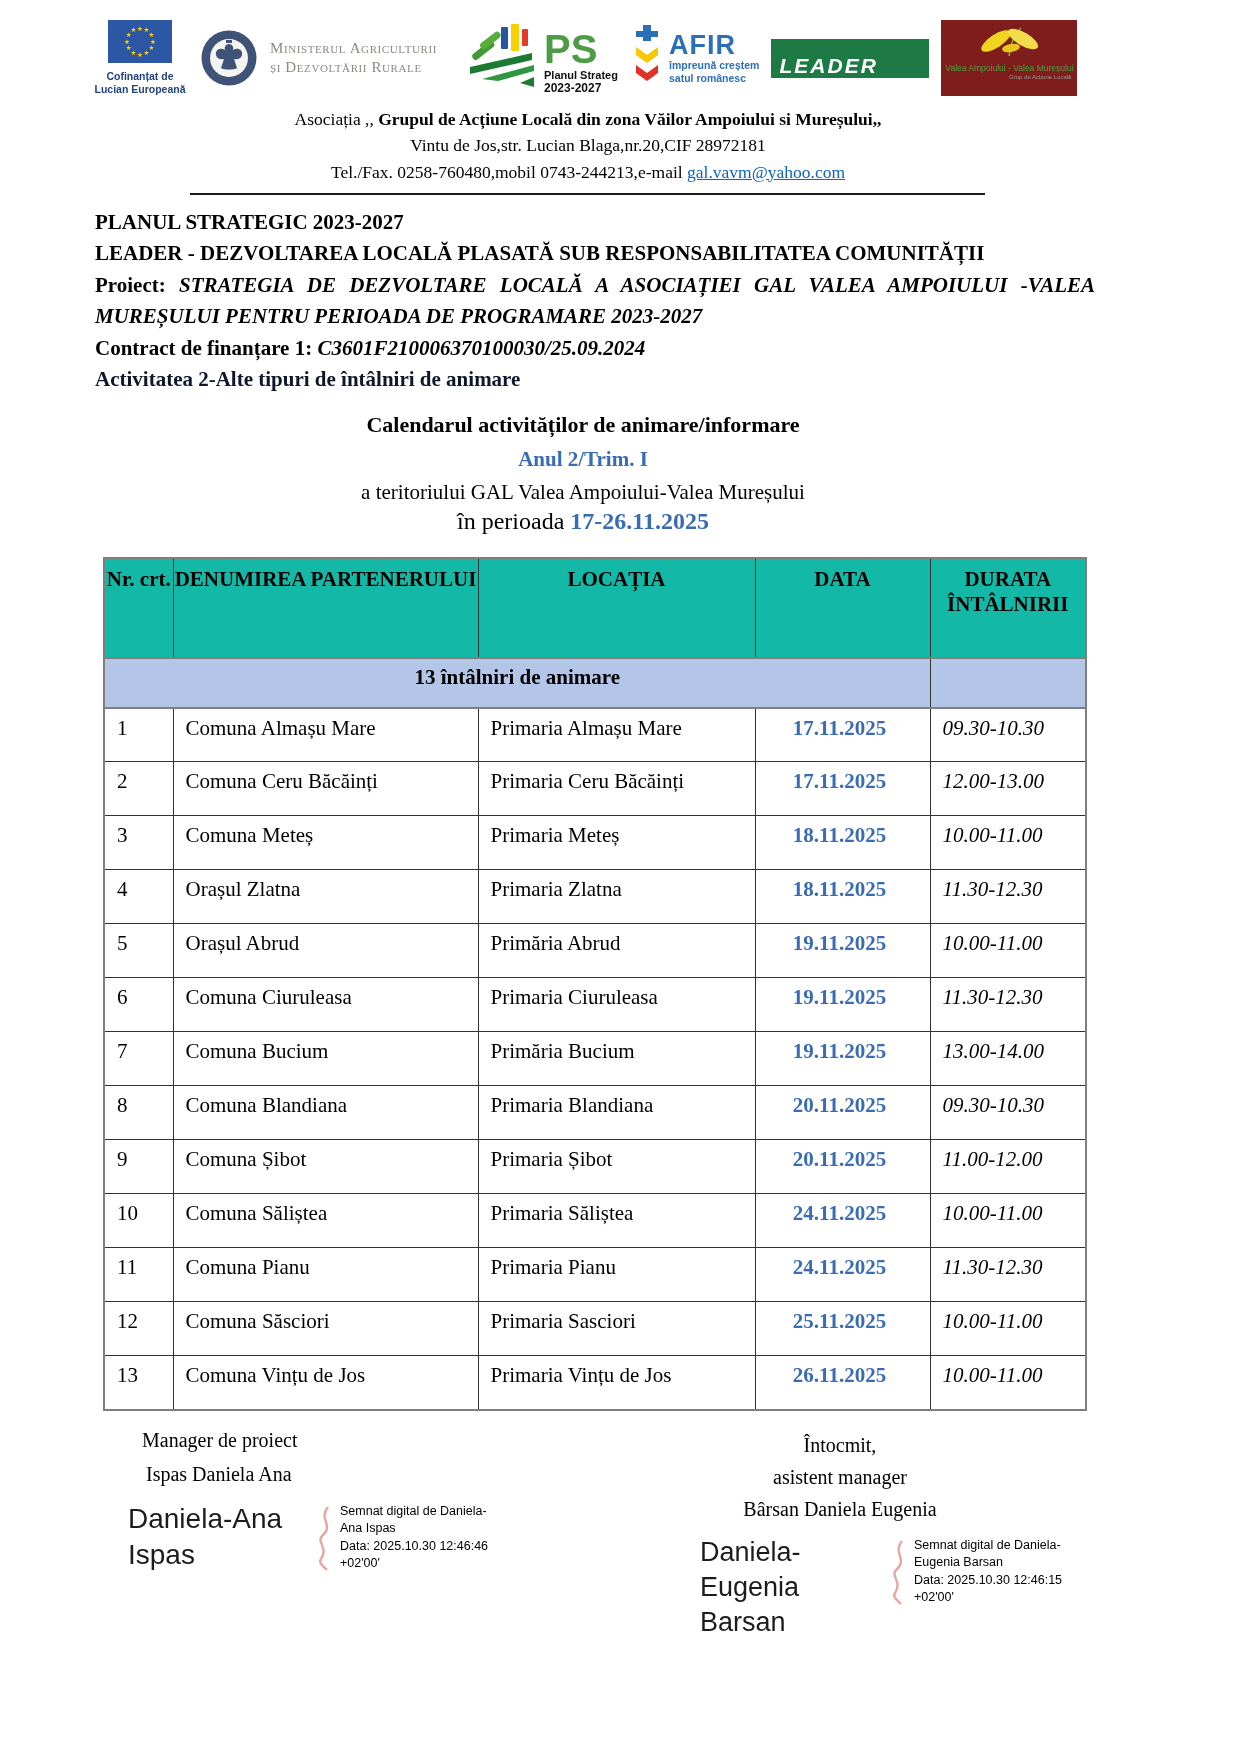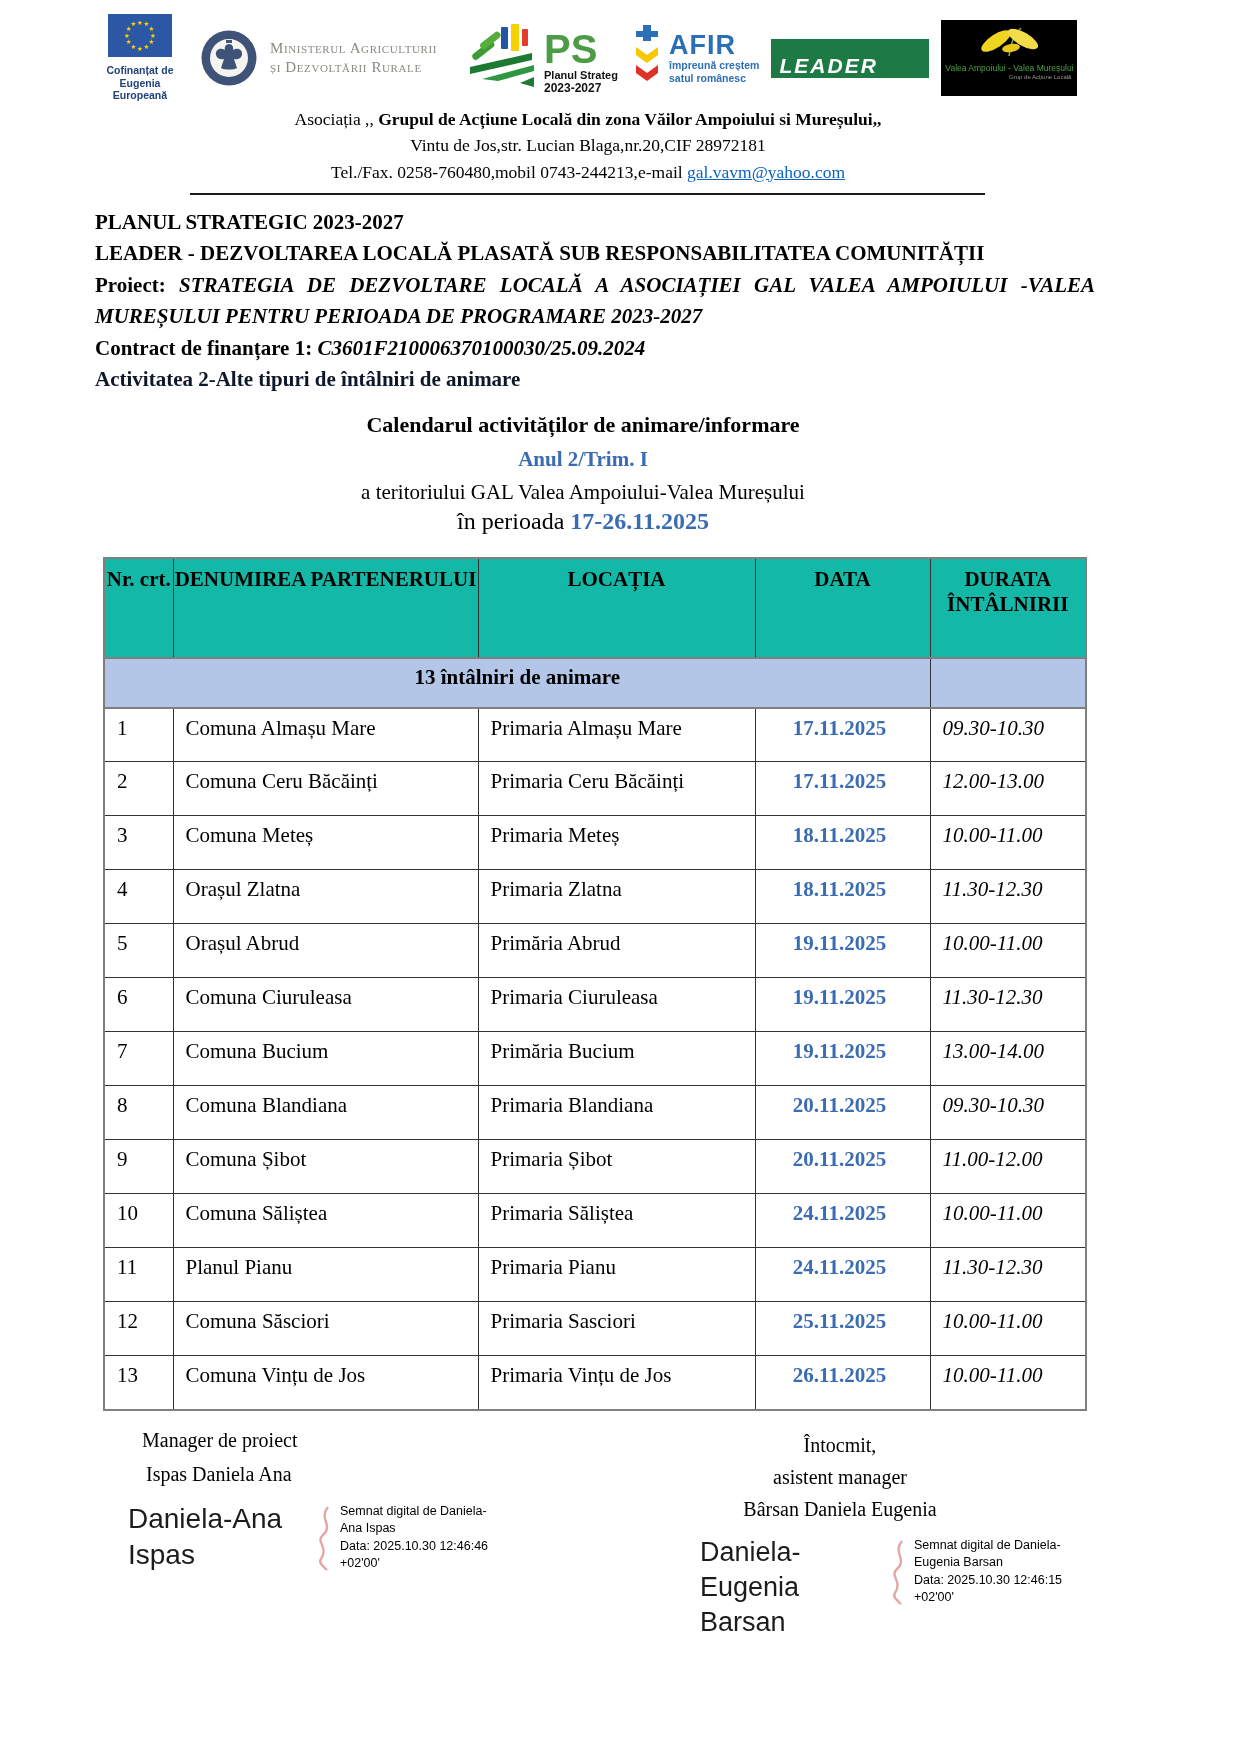--- a/index.html
+++ b/index.html
@@ -18,21 +18,21 @@
     font-size:15px; line-height:1.25; letter-spacing:0.6px; }
   .ps-logo { flex:0 0 auto; }
   .afir { display:flex; align-items:center; gap:5px; flex:0 0 auto; }
   .afir-texts { font-family:"Liberation Sans", sans-serif; color:#2B6FB7; }
   .afir-name { font-size:27px; font-weight:bold; line-height:1; letter-spacing:1px; }
   .afir-tag { font-size:10.5px; font-weight:bold; line-height:1.2; }
   .leader-box { width:158px; height:39px; background:#1E7A45; color:#fff; flex:0 0 auto;
     font-family:"Liberation Sans", sans-serif; padding:16px 8px;font-style:italic; }
   .leader-title { font-size:21px; font-weight:bold; letter-spacing:2px; line-height:1.05; }
   .leader-sub { font-size:9px; font-weight:bold; line-height:1.25; margin-top:3px; }
-  .gal-box { width:136px; height:76px; background:#000000; flex:0 0 auto; text-align:center;
+  .gal-box { width:136px; height:76px; background:#7f1d1d; flex:0 0 auto; text-align:center;
     font-family:"Liberation Sans", sans-serif; padding-top:4px; }
   .gal-name { color:#4AA341; font-size:8.5px; line-height:1.1; }
   .gal-sub { color:#9A9A90; font-size:6px; text-align:right; padding-right:6px; margin-top:1px; }
   
   .assoc { margin:6px 160px 0 95px; text-align:center; font-size:17.5px; line-height:1.5; }
   .assoc .b { font-weight:bold; }
   .email { color:#0B63C5; text-decoration:underline; }
   .rule { margin:8px 0 0 190px; width:795px; border-bottom:2px solid #1a1a1a; }
   
   .program { margin:12px 146px 0 95px; font-size:21px; font-weight:bold; line-height:1.5; }
@@ -91,21 +91,21 @@
           <text x="32" y="36.5">★</text>
             <text x="25.5" y="34.8">★</text>
             <text x="20.7" y="30">★</text>
           <text x="19" y="23.5">★</text>
             <text x="20.7" y="17">★</text>
             <text x="25.5" y="12.3">★</text>
         </g>
       </svg>
       <div class="eu-caption">
         <div>Cofinanțat de</div>
-        <div>Eugenia Europeană</div>
+        <div>Lucian Europeană</div>
       </div>
     </div>
 
     <svg class="seal" width="58" height="58" aria-label="GUVERNUL ROMÂNIEI">
       <circle cx="29" cy="29" r="27.5" fill="#3F5277"></circle>
       <circle cx="29" cy="29" r="19" fill="#F4F4F0"></circle>
       <path d="M29 15 c-3 0 -5 3 -4 6 c-5 -3 -10 0 -9 5 c1 4 5 5 8 4 l-3 9 c3 2 13 2 16 0 l-3 -9 c3 1 7 0 8 -4 c1 -5 -4 -8 -9 -5 c1 -3 -1 -6 -4 -6 z" fill="#3F5277"></path>
       <rect x="26" y="11" width="6" height="3" fill="#3F5277"></rect>
     </svg>
 
@@ -273,21 +273,21 @@
     </tr>
         <tr>
       <td class="c-nr">10</td>
       <td class="c-partner">Comuna Săliștea</td>
       <td class="c-loc">Primaria Săliștea</td>
       <td class="c-date">24.11.2025</td>
       <td class="c-dur">10.00-11.00</td>
     </tr>
         <tr>
       <td class="c-nr">11</td>
-      <td class="c-partner">Planul Pianu</td>
+      <td class="c-partner">Comuna Pianu</td>
       <td class="c-loc">Primaria Pianu</td>
       <td class="c-date">24.11.2025</td>
       <td class="c-dur">11.30-12.30</td>
     </tr>
         <tr>
       <td class="c-nr">12</td>
       <td class="c-partner">Comuna Săsciori</td>
       <td class="c-loc">Primaria Sasciori</td>
       <td class="c-date">25.11.2025</td>
       <td class="c-dur">10.00-11.00</td>

